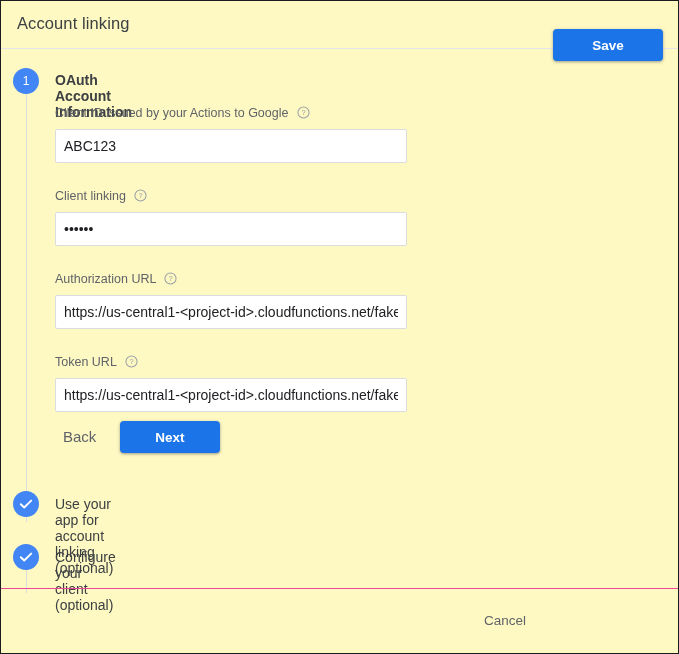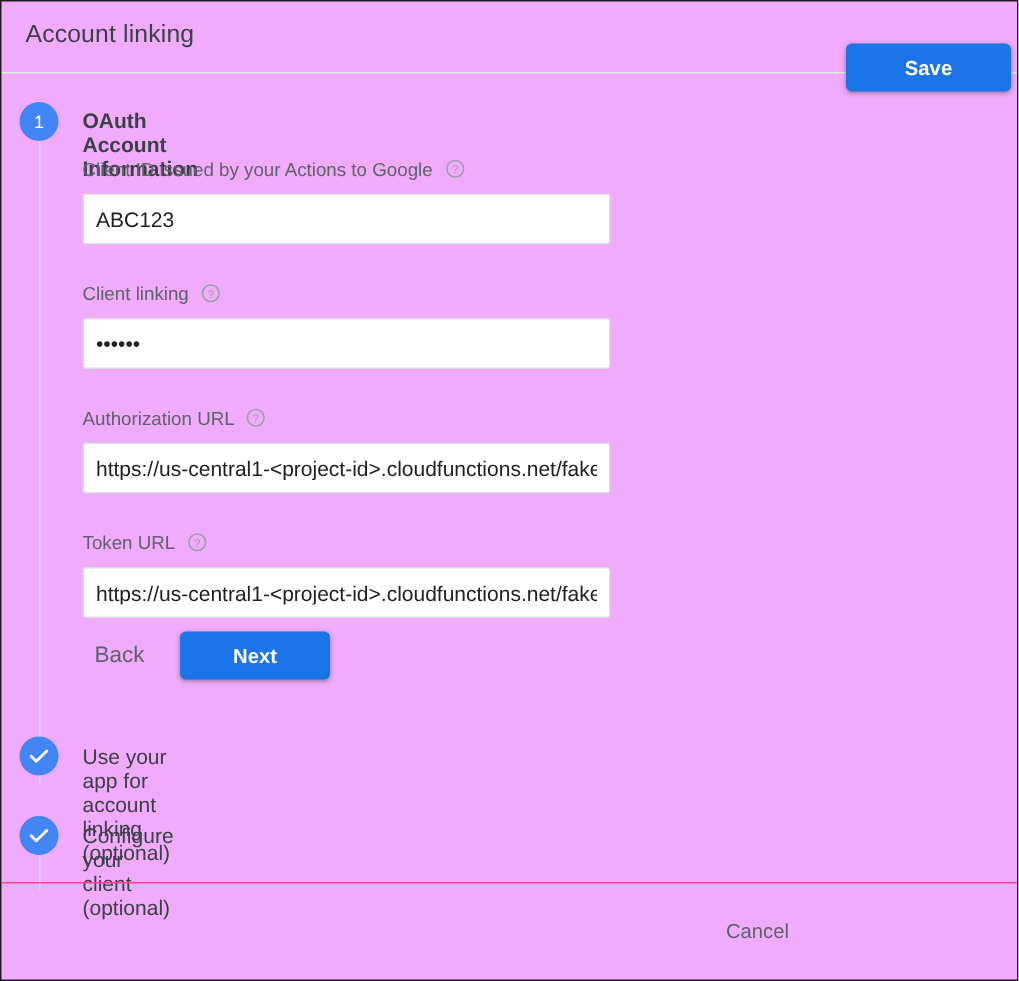--- a/index.html
+++ b/index.html
@@ -10,21 +10,21 @@
   body {
     font-family: "Liberation Sans", sans-serif;
     -webkit-font-smoothing: antialiased;
   }
   .frame {
     position: relative;
     width: 679px;
     height: 654px;
     box-sizing: border-box;
     border: 1px solid #1c1c1c;
-    background: #f0abfc;
+    background: #fef9c3;
     overflow: hidden;
   }
 
   
   .header {
     position: absolute;
     left: 0; top: 0;
     width: 677px;
     height: 48px;
     border-bottom: 1px solid #e4e6e8;
@@ -185,21 +185,21 @@
     padding: 0 10px;
     border: none;
     background: transparent;
     font-family: "Liberation Sans", sans-serif;
     font-size: 13.5px;
     color: #5f6368;
     cursor: pointer;
     border-radius: 4px;
   }
   .btn-save {
-    right: 4px;
+    right: 15px;
     top: 28px;
     width: 110px;
     position: absolute;
   }
 </style>
 </head>
 <body>
 
 <div class="frame">
 

